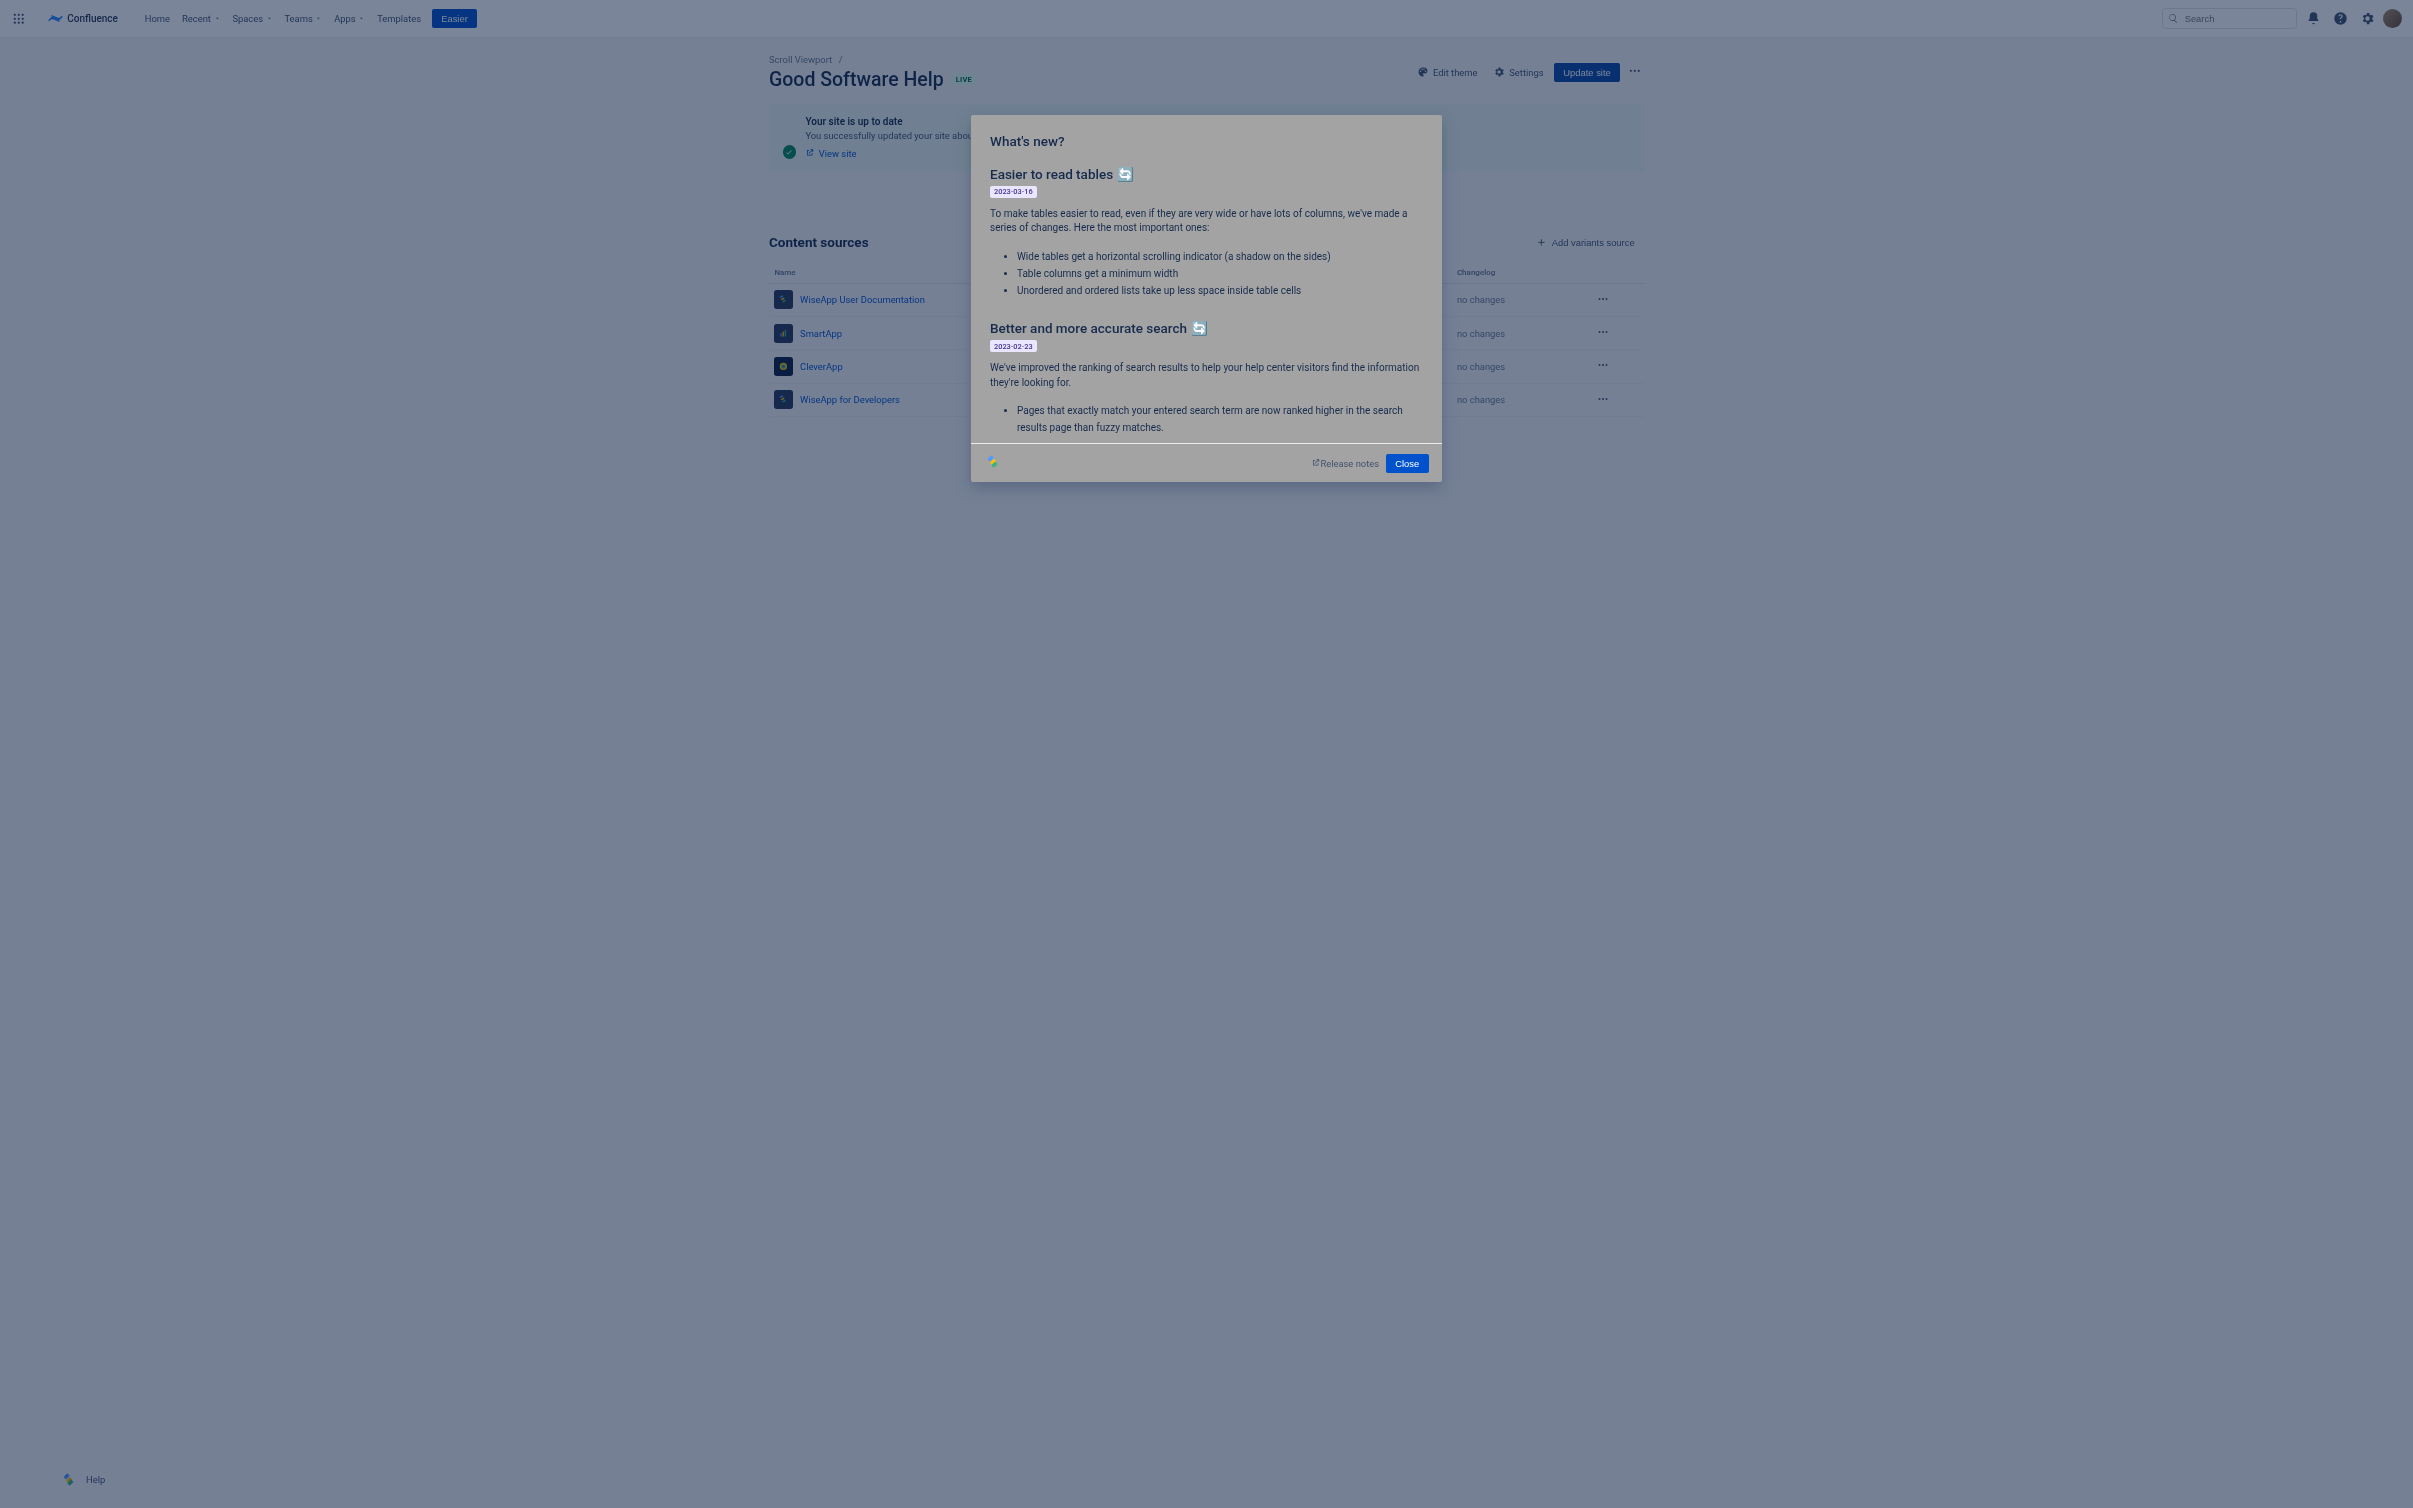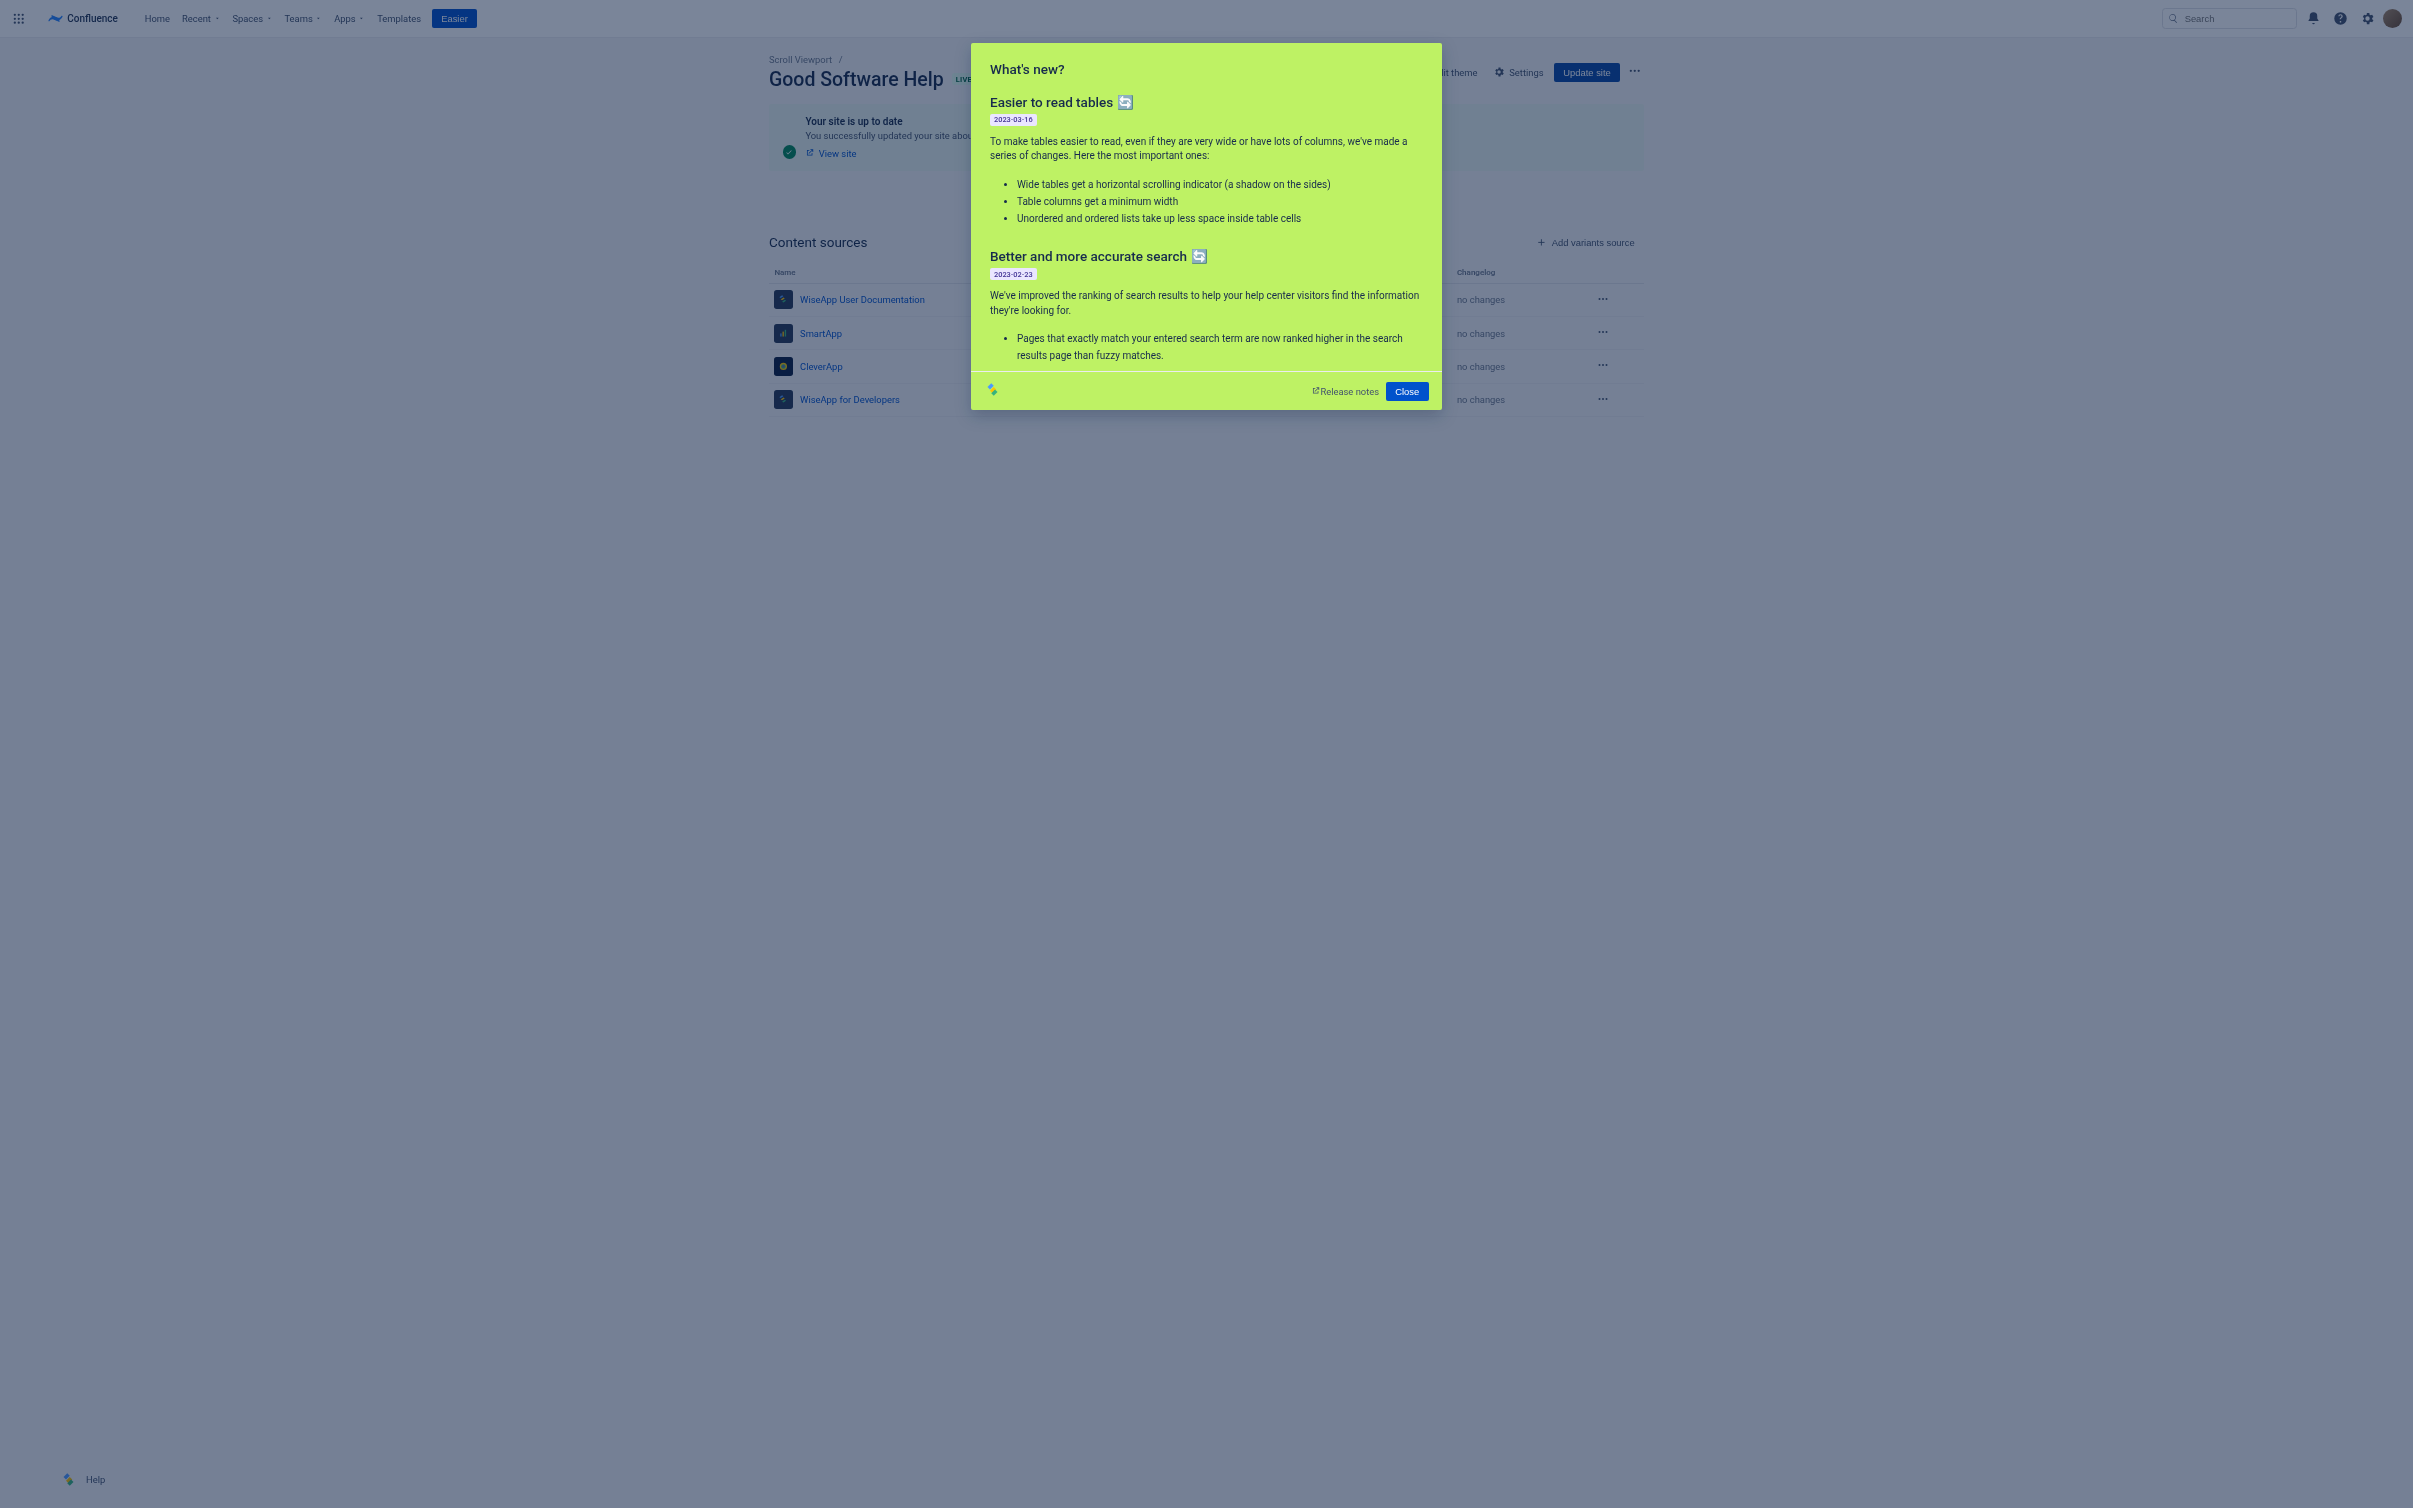--- a/index.html
+++ b/index.html
@@ -43,41 +43,41 @@
 
     .banner { margin-top: 13.5px; background:#E3FCEF3d; border: none; background: #EAF5EF; border-radius:2px; padding: 12px 13.5px; display:flex; gap:9.4px; align-items:flex-end; }
     .banner-ic { width:13.5px; height:13.5px; border-radius:50%; background:#00875A; display:flex; align-items:center; justify-content:center; flex:0 0 13.5px; margin-top:1.3px; }
     .banner-ic svg { width:8px; height:8px; fill:#fff; }
     .banner-title { font-weight:600; font-size:10px; margin-bottom:2.7px; }
     .banner-sub { font-size:9.4px; color:#42526E; }
     .banner-link { margin-top:6.7px; font-size:9.4px; color:#0052CC; display:flex; gap:4px; align-items:center; }
     .banner-link svg { width:9.4px; height:9.4px; fill:#0052CC; }
 
     .section-head { display:flex; justify-content:space-between; align-items:center; margin-top: 61px; }
-    .section-title { font-size:13.5px; font-weight:400;text-align:center; }
+    .section-title { font-size:13.5px; font-weight:700;text-align:center; }
     .add-src { display:flex; align-items:center; gap:5.4px; background:#F4F5F7; border:none; padding:5.4px 9.4px; border-radius:2px; font-size:9.4px; color:#42526E; cursor:pointer; }
     .add-src svg { width:10.8px; height:10.8px; stroke:#42526E; }
 
     table.sources { width:100%; margin-top:9.4px; border-collapse: collapse; font-size:9.4px; }
     table.sources th { text-align:left; font-weight:600; font-size:8px; color:#6B778C; padding:5.4px 5.4px; border-bottom:1.3px solid #DFE1E6; }
     table.sources td { padding:6.7px 5.4px; border-bottom:0.7px solid #EBECF0; vertical-align:middle; }
     .row-name { display:flex; align-items:center; gap:6.7px; }
     .row-ic { width:19px; height:19px; border-radius:2.7px; display:flex; align-items:center; justify-content:center; }
     .row-ic svg { width:10.8px; height:10.8px; }
     .row-link { color:#0052CC; cursor:pointer; }
     .muted { color:#6B778C; }
     .cell-link { color:#0052CC; }
     .info-ic { width:9.4px; height:9.4px; fill:#6B778C; vertical-align:middle; margin-left:2.7px; }
     .row-more { cursor:pointer; }
 
     .footer-help { position:absolute; left: 61px; bottom: 21.5px; display:flex; gap:10px; align-items:center; color:#42526E; font-size:9.4px; }
 
     
     .overlay { position:fixed; inset:0; background: rgba(9,30,66,0.54); display:flex; align-items:flex-start; justify-content:center; }
-    .modal { margin-top: 43px; width: 471px; background:#bef264; border-radius:2px; box-shadow: 0 5.4px 16px rgba(9,30,66,0.25); display:flex; flex-direction:column; max-height: 431px; }
+    .modal { margin-top: 115px; width: 471px; background:#a3a3a3; border-radius:2px; box-shadow: 0 5.4px 16px rgba(9,30,66,0.25); display:flex; flex-direction:column; max-height: 431px; }
     .modal-body { padding: 17.5px 19px 6.7px 19px; overflow:hidden; flex: 1; }
     .modal h2.whats { font-size:13.5px; font-weight:500; margin-bottom: 17.5px; }
     .entry-title { font-size:13.5px; font-weight:500; display:flex; gap:4px; align-items:center; }
     .spin { font-size:13.5px; }
     .date-chip { display:inline-block; background:#EAE6FF; color:#403294; font-size:7.4px; font-weight:500; padding:1.3px 4px; border-radius:2px; margin-top:4px; }
     .entry-p { font-size:10px; line-height:1.45; color:#172B4D; margin-top:9.4px; }
     .entry-ul { margin: 12px 0 21.5px 27px; font-size:10px; line-height:1.7; }
     .modal-footer { border-top:0.7px solid #EBECF0; padding: 9.4px 13.5px; display:flex; justify-content:space-between; align-items:center; }
     .foot-left svg { width:15px; height:15px; }
     .foot-right { display:flex; gap:6.7px; align-items:center; }

